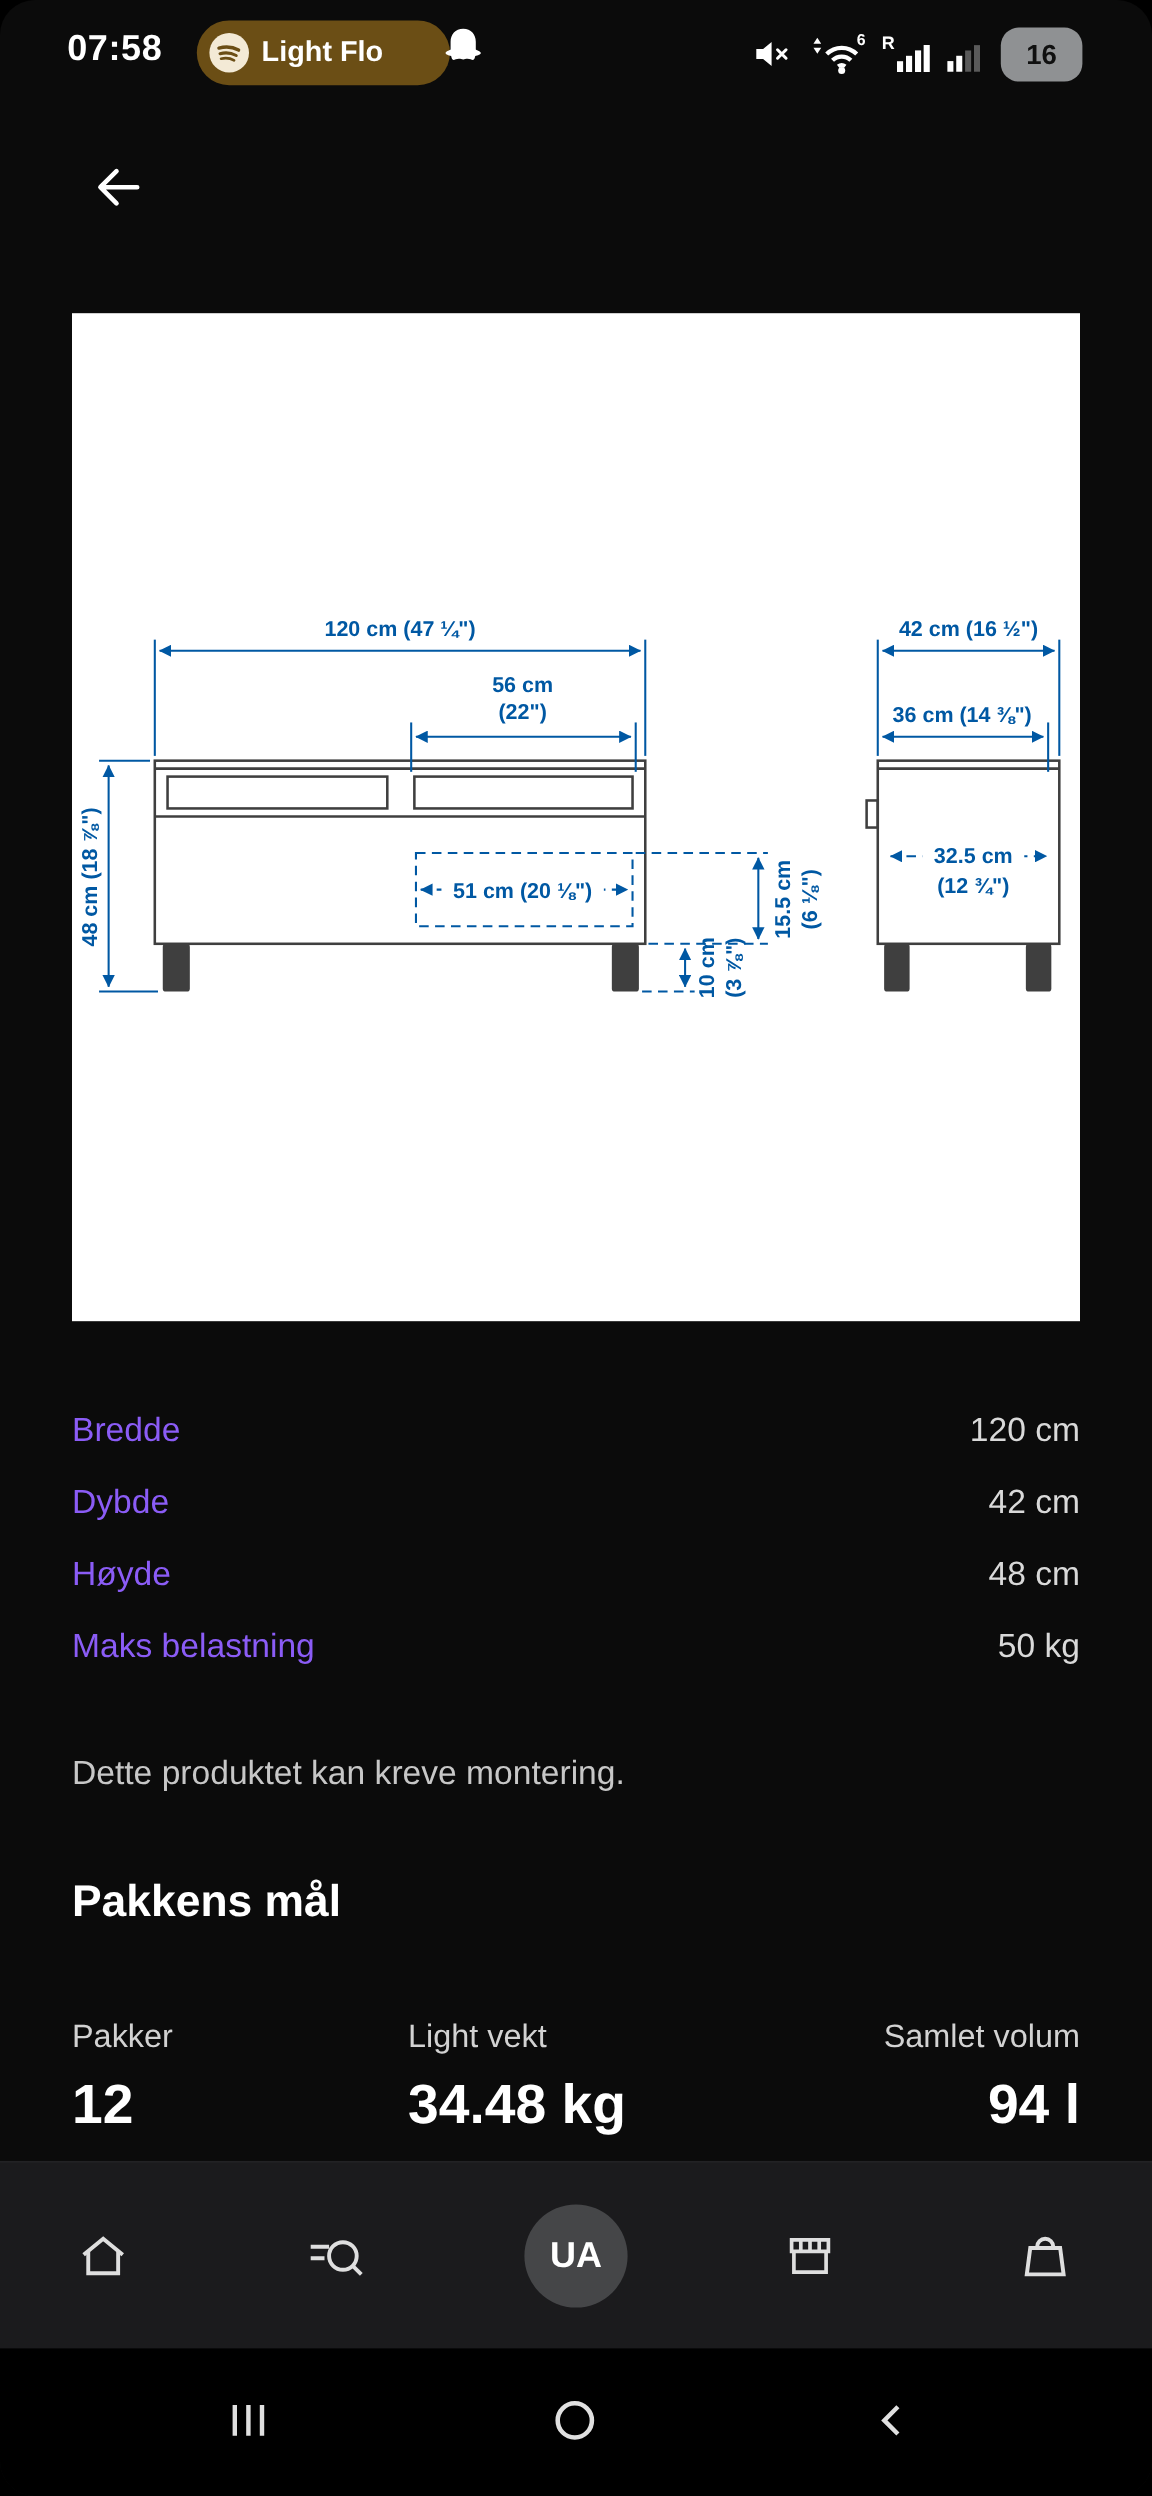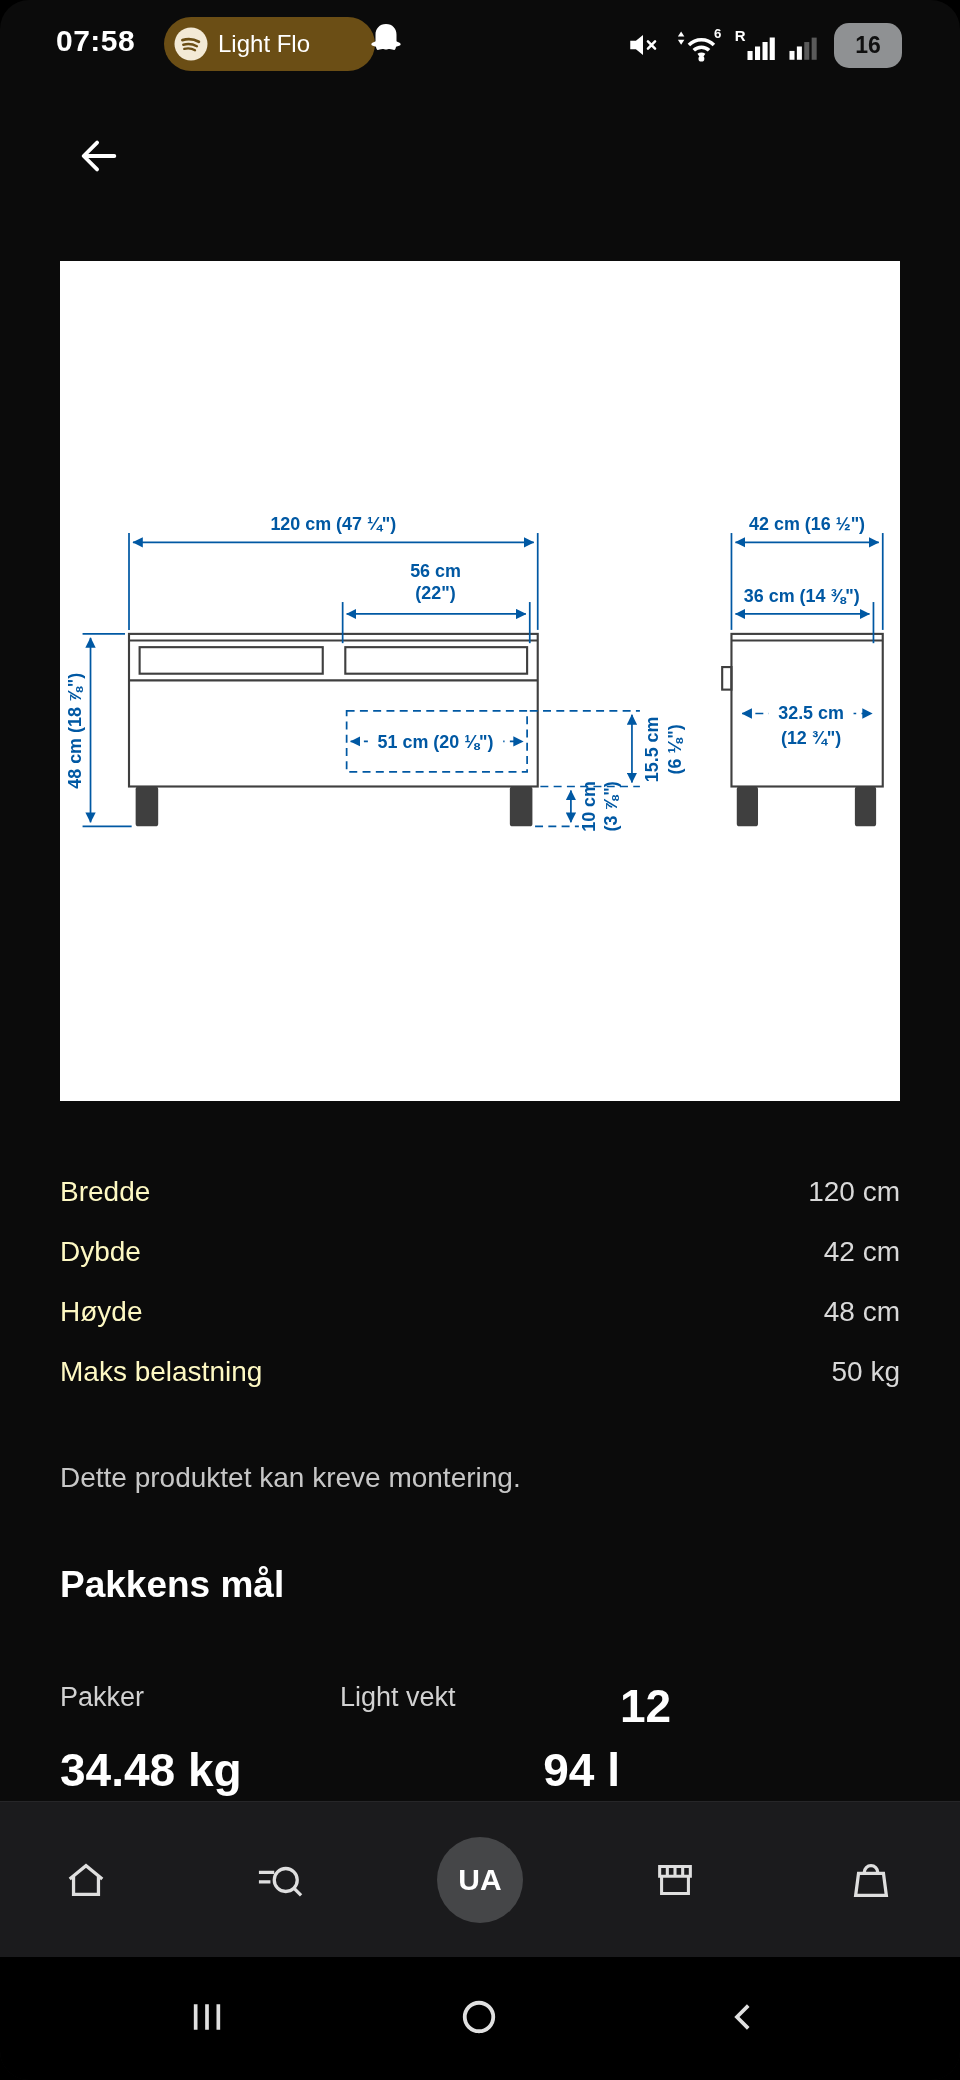--- a/index.html
+++ b/index.html
@@ -3,34 +3,34 @@
 <meta charset="utf-8">
 <style>
   html,body{margin:0;padding:0;background:#000;}
   .phone{position:relative;width:960px;height:2080px;background:#0b0b0b;overflow:hidden;
          font-family:"Liberation Sans","DejaVu Sans",sans-serif;color:#fff;border-radius:29px;}
   .abs{position:absolute;}
   
   .time{left:56px;top:24px;font-size:30px;font-weight:700;letter-spacing:.5px;}
   .pill{left:164px;top:17px;width:188px;height:54px;background:#6b4e15;border-radius:28px;
         display:flex;align-items:center;gap:9px;padding:0 14px 0 9px;overflow:hidden;}
-  .pill-text{font-size:24px;font-weight:400;white-space:nowrap;}
+  .pill-text{font-size:24px;font-weight:700;white-space:nowrap;}
   .ghost{left:368px;top:22px;}
   .sb-right{right:58px;top:20px;display:flex;align-items:center;gap:12px;height:50px;}
   .battery{width:68px;height:45px;background:#8f9193;border-radius:15px;display:flex;
            align-items:center;justify-content:center;color:#101010;font-size:23px;font-weight:700;}
   
   .back-btn{left:74px;top:131px;width:50px;height:50px;display:flex;align-items:center;justify-content:center;cursor:pointer;}
   .page-title{left:0;right:0;top:137px;text-align:center;font-size:31px;font-weight:700;}
   
   .image-panel{left:60px;top:261px;width:840px;height:840px;background:#fff;}
   
   .specs{left:60px;right:60px;top:1162px;}
   .spec-row{display:flex;justify-content:space-between;align-items:center;height:60px;font-size:28px;}
-  .spec-label{color:#fef9c3;}
+  .spec-label{color:#8b5cf6;}
   .spec-value{color:#d9d9d9;}
   .note{left:60px;top:1462px;font-size:28px;color:#c7c7c7;}
   .pkg-heading{left:60px;top:1564px;font-size:37px;font-weight:700;}
   .pkg-grid{left:60px;right:60px;top:1682px;display:grid;grid-template-columns:1fr 1fr 1fr;row-gap:16px;}
   .pkg-label{font-size:27px;color:#d2d2d2;}
   .pkg-value{font-size:46px;font-weight:700;line-height:1.05;}
   .ta-r{text-align:right;}
   
   .bottom-nav{left:0;top:1801px;width:960px;height:156px;background:#1b1b1d;border-top:1px solid #262628;}
   .nav-item{position:absolute;top:0;width:96px;height:156px;display:flex;align-items:center;justify-content:center;cursor:pointer;}
@@ -200,20 +200,21 @@
     </div>
   </div>
 
   <div class="abs note">Dette produktet kan kreve montering.</div>
 
   <div class="abs pkg-heading">Pakkens mål</div>
 
   <div class="abs pkg-grid">
     <div class="pkg-label">Pakker</div>
     <div class="pkg-label">Light vekt</div>
+    <div class="pkg-label ta-r">Samlet volum</div>
     <div class="pkg-value">12</div>
     <div class="pkg-value">34.48 kg</div>
     <div class="pkg-value ta-r">94 l</div>
   </div>
 
   <div class="abs bottom-nav">
     <div class="nav-item" style="left:38px;">
       <svg width="46" height="46" viewBox="0 0 24 24" fill="none" stroke="#dfdfdf" stroke-width="1.7">
         <path d="M3.5 11.5 12 4.5l8.5 7"></path>
         <path d="M5.5 10v9.5h13V10"></path>

